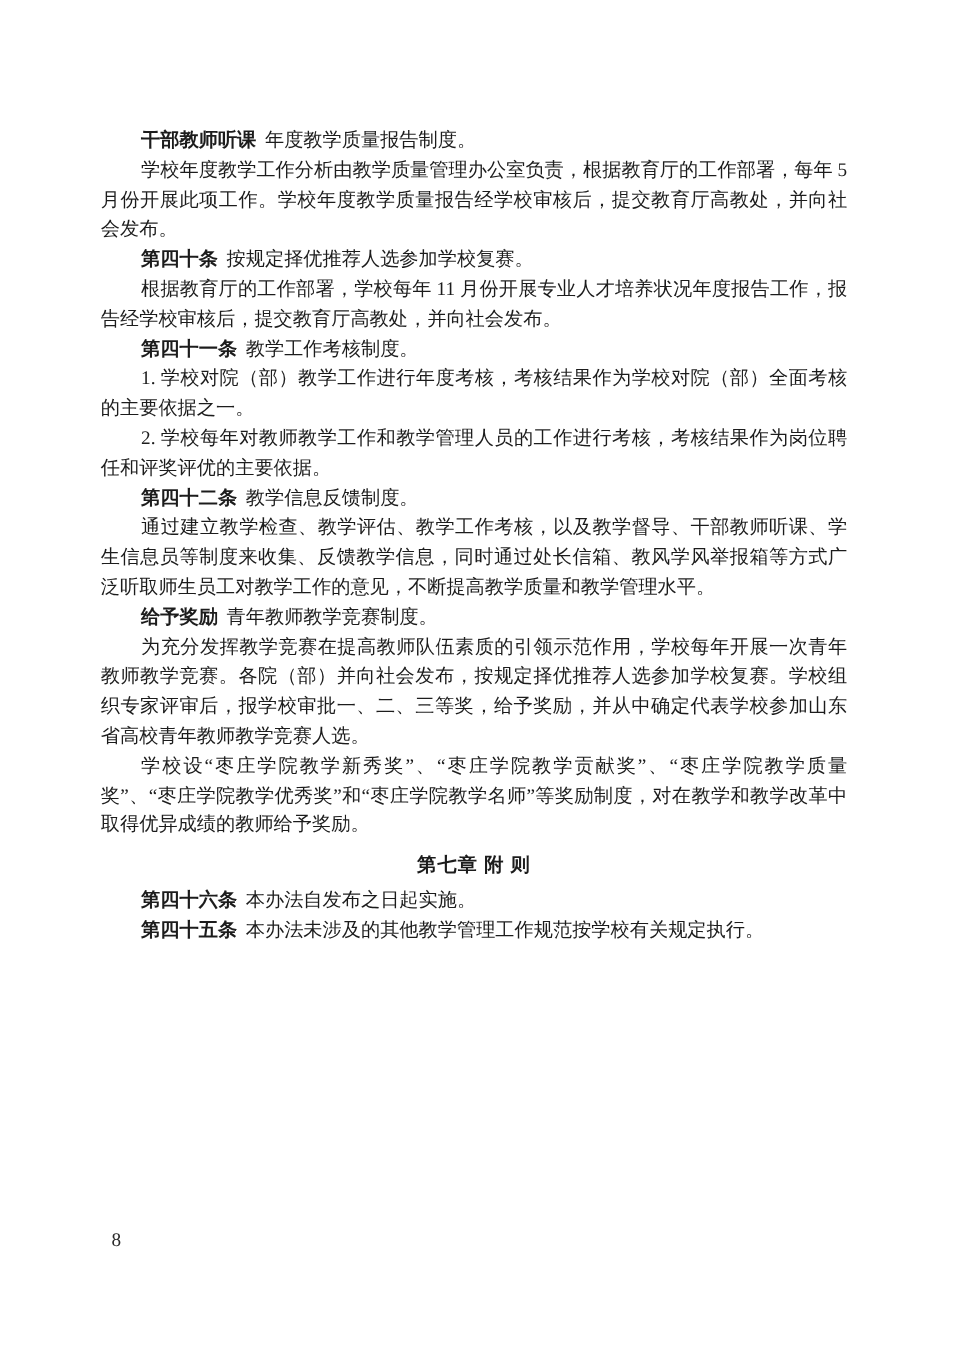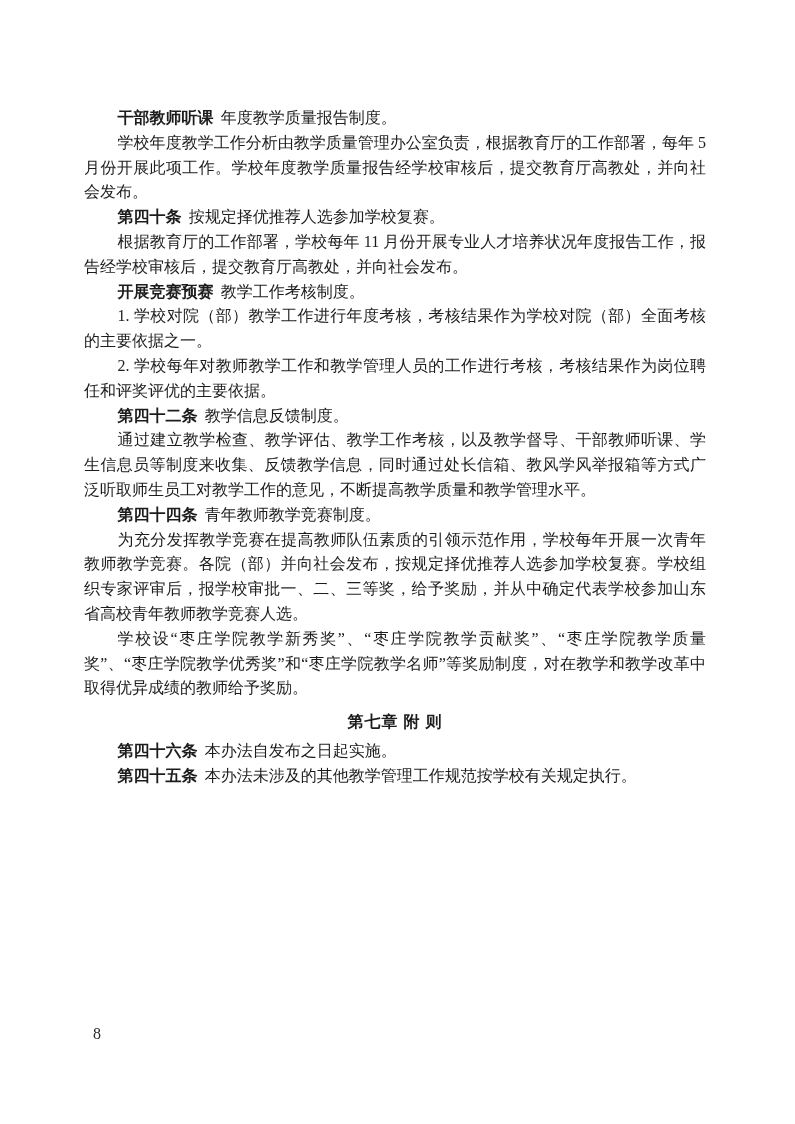--- a/index.html
+++ b/index.html
@@ -54,26 +54,26 @@
 </style>
 </head>
 <body>
 
 <div class="page">
   <main class="content" id="doc-body">
       <p class="article"><span class="term">干部教师听课</span><span>年度教学质量报告制度。</span></p>
       <p class="body"><span>学校年度教学工作分析由教学质量管理办公室负责，根据教育厅的工作部署，每年 5 月份开展此项工作。学校年度教学质量报告经学校审核后，提交教育厅高教处，并向社会发布。</span></p>
       <p class="article"><span class="term">第四十条</span><span>按规定择优推荐人选参加学校复赛。</span></p>
       <p class="body"><span>根据教育厅的工作部署，学校每年 11 月份开展专业人才培养状况年度报告工作，报告经学校审核后，提交教育厅高教处，并向社会发布。</span></p>
-      <p class="article"><span class="term">开展竞赛预赛</span><span>教学工作考核制度。</span></p>
+      <p class="article"><span class="term">第四十一条</span><span>教学工作考核制度。</span></p>
       <p class="body"><span>1. 学校对院（部）教学工作进行年度考核，考核结果作为学校对院（部）全面考核的主要依据之一。</span></p>
       <p class="body"><span>2. 学校每年对教师教学工作和教学管理人员的工作进行考核，考核结果作为岗位聘任和评奖评优的主要依据。</span></p>
       <p class="article"><span class="term">第四十二条</span><span>教学信息反馈制度。</span></p>
       <p class="body"><span>通过建立教学检查、教学评估、教学工作考核，以及教学督导、干部教师听课、学生信息员等制度来收集、反馈教学信息，同时通过处长信箱、教风学风举报箱等方式广泛听取师生员工对教学工作的意见，不断提高教学质量和教学管理水平。</span></p>
-      <p class="article"><span class="term">第四十四条</span><span>青年教师教学竞赛制度。</span></p>
+      <p class="article"><span class="term">给予奖励</span><span>青年教师教学竞赛制度。</span></p>
       <p class="body"><span>为充分发挥教学竞赛在提高教师队伍素质的引领示范作用，学校每年开展一次青年教师教学竞赛。各院（部）并向社会发布，按规定择优推荐人选参加学校复赛。学校组织专家评审后，报学校审批一、二、三等奖，给予奖励，并从中确定代表学校参加山东省高校青年教师教学竞赛人选。</span></p>
       <p class="body"><span>学校设“枣庄学院教学新秀奖”、“枣庄学院教学贡献奖”、“枣庄学院教学质量奖”、“枣庄学院教学优秀奖”和“枣庄学院教学名师”等奖励制度，对在教学和教学改革中取得优异成绩的教师给予奖励。</span></p>
       <p class="chapter">第七章 附 则</p>
       <p class="article"><span class="term">第四十六条</span><span>本办法自发布之日起实施。</span></p>
       <p class="article"><span class="term">第四十五条</span><span>本办法未涉及的其他教学管理工作规范按学校有关规定执行。</span></p>
     </main>
   <div class="page-number">8</div>
 </div>
 
 </body></html>

